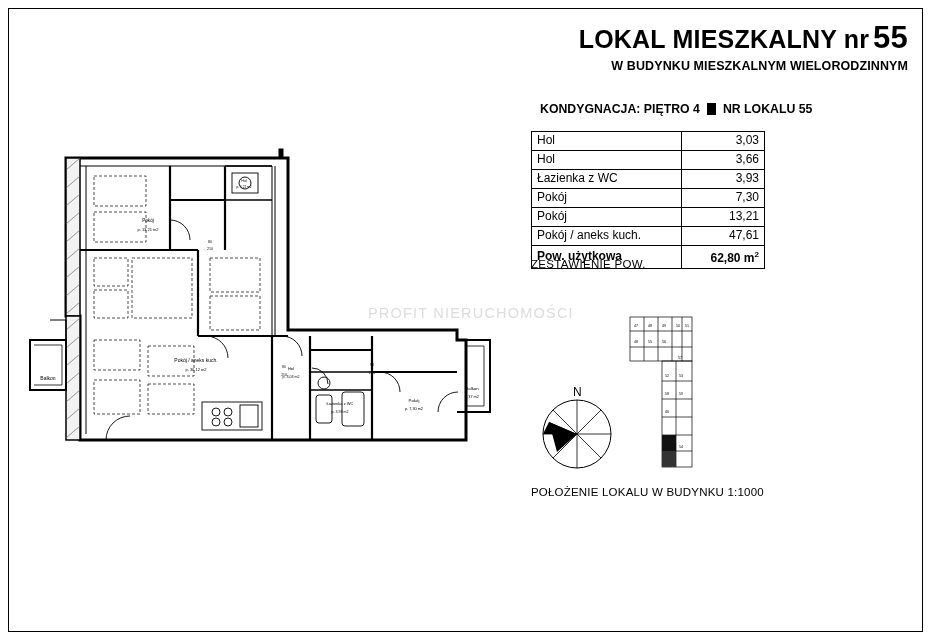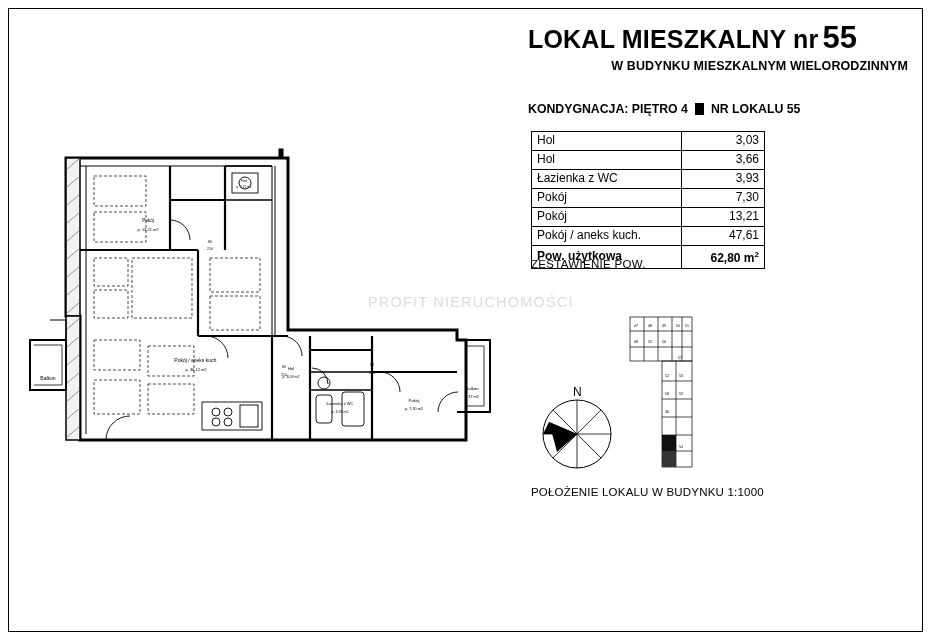--- a/index.html
+++ b/index.html
@@ -25,20 +25,21 @@
     border: 1px solid #000;
   }
 
   
   .header {
     position: absolute;
     left: 528px; top: 20px;
     width: 380px;
   }
   .title-row {
+    text-align: right;
     font-weight: bold;
     letter-spacing: 0.2px;
     white-space: nowrap;
   }
   .title-main {
     font-size: 25px;
   }
   .title-num {
     font-size: 31px;
     margin-left: 4px;
@@ -47,21 +48,21 @@
     margin-top: 3px;
     text-align: right;
     font-size: 12.5px;
     font-weight: bold;
     letter-spacing: 0.1px;
     white-space: nowrap;
   }
 
   .kond {
     position: absolute;
-    left: 528px; top: 102px;
+    left: 540px; top: 102px;
     width: 380px;
     font-size: 12.3px;
     font-weight: bold;
     display: flex;
     align-items: center;
     white-space: nowrap;
   }
   .kond .sq {
     display: inline-block;
     width: 9px; height: 12px;
@@ -91,21 +92,21 @@
   .tbl-caption {
     position: absolute;
     left: 531px; top: 258px;
     font-size: 11.5px;
     letter-spacing: 0.3px;
   }
 
   
   .watermark {
     position: absolute;
-    left: 368px; top: 294px;
+    left: 368px; top: 305px;
     font-size: 14.5px;
     color: #dcdcdc;
     letter-spacing: 1.2px;
     white-space: nowrap;
     user-select: none;
   }
 
   
   .plan {
     position: absolute;

